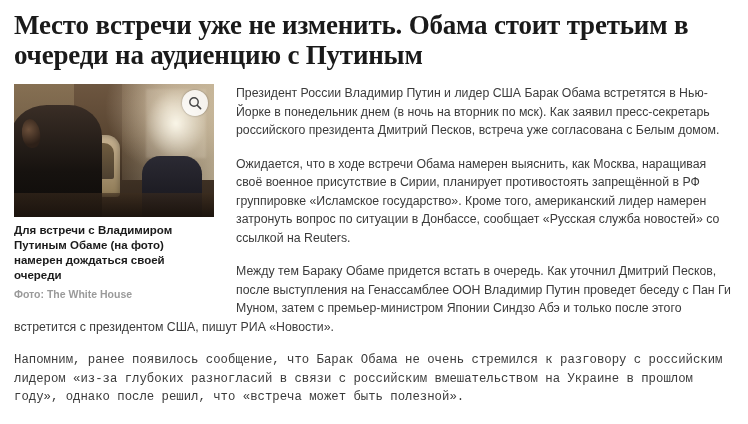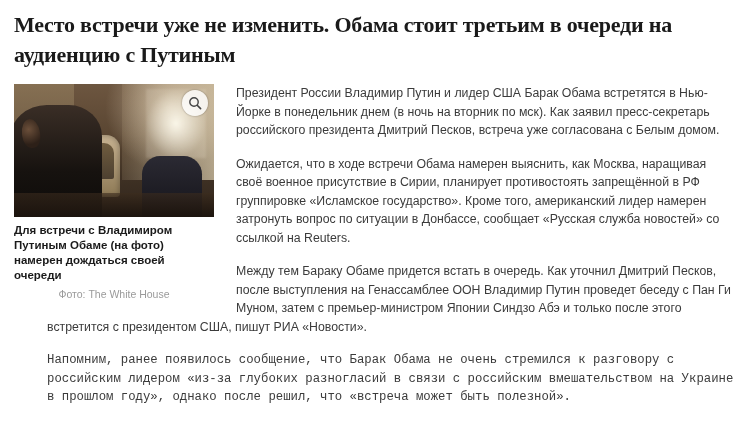--- a/index.html
+++ b/index.html
@@ -16,21 +16,21 @@
   }
   .page {
     position: relative;
     width: 748px;
     height: 424px;
     box-sizing: border-box;
     padding: 10px 14px 0 14px;
   }
   .headline {
     font-family: "Liberation Serif", serif;
-    font-size: 22px;
+    font-size: 27px;
     line-height: 30px;
     font-weight: bold;
     color: #1a1a1a;
     margin: 0 0 14px 0;
     letter-spacing: -0.2px;
   }
   .body-wrap {
     position: relative;
   }
   .figure {
@@ -127,30 +127,28 @@
     margin-top: 6px;
     font-size: 11.5px;
     line-height: 15px;
     font-weight: bold;
     color: #1a1a1a;
   }
   .credit {
     margin-top: 5px;
     font-size: 10.5px;
     color: #9a9a9a;
-    font-weight: normal;
-    text-align: center;
+    font-weight: bold;
   }
   .article p {
-    margin: 0 0 15px 12px;
+    margin: 0 0 15px 0;
     font-size: 12.3px;
     line-height: 18.5px;
     color: #3b3b3b;
     text-align: left;
-    padding-left: 21px;
   }
   .article p:last-child { margin-bottom: 0; font-family: Liberation Mono, monospace; }
   .clearfix:after { content:""; display:block; clear:both; }
 </style>
 </head>
 <body>
 
 <div class="page">
 
   <h1 class="headline">Место встречи уже не изменить. Обама стоит третьим в очереди на аудиенцию с Путиным</h1>

